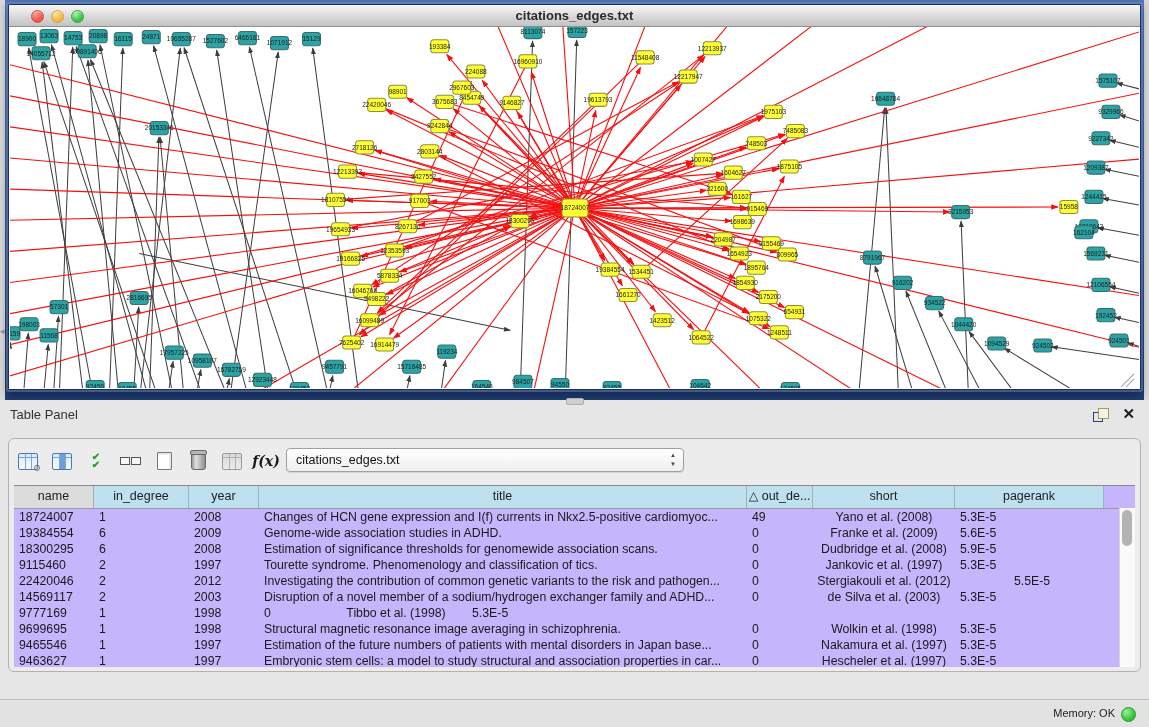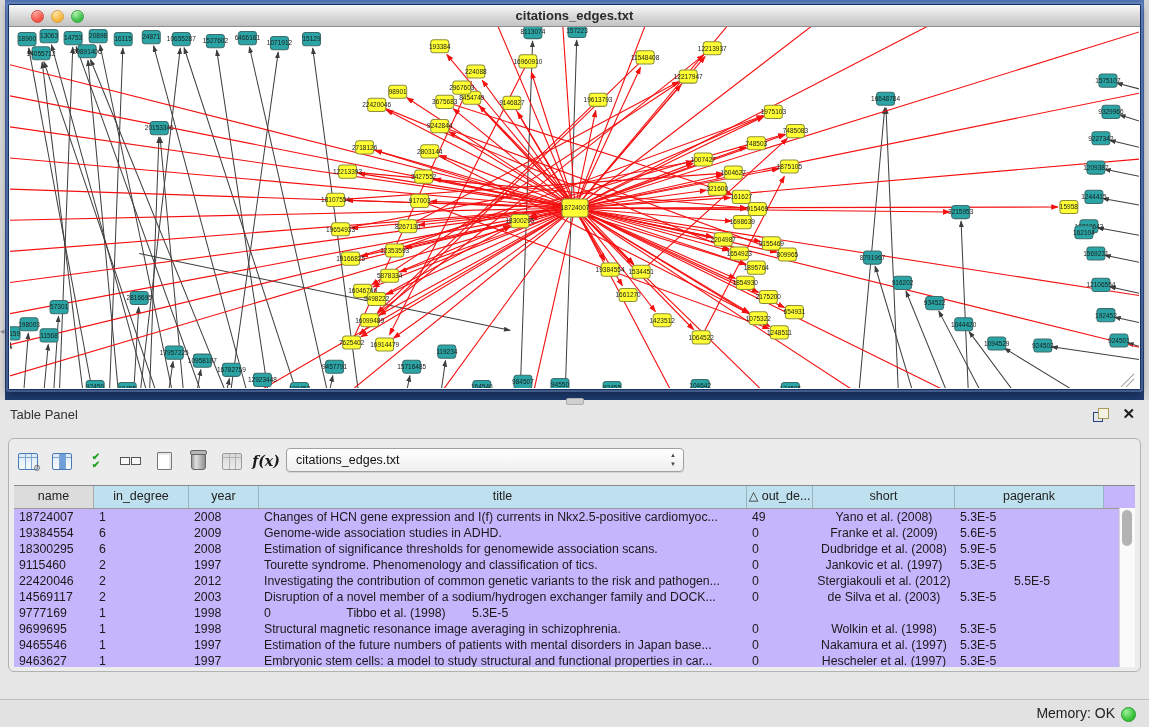--- a/index.html
+++ b/index.html
@@ -54,21 +54,21 @@
   .vscroll{position:absolute;right:0;top:23px;bottom:0;width:15px;background:#fafafa;border-left:1px solid #d5d5d5;}
   .vthumb{position:absolute;left:2px;top:2px;width:10px;height:36px;border-radius:5px;background:#b3b3b3;}
   .tabs{position:absolute;left:0;right:0;top:273px;height:22px;text-align:center;}
   .tabgroup{display:inline-flex;border:1px solid #8e8e8e;border-radius:5px;overflow:hidden;
             background:#fdfdfd;box-shadow:0 1px 1px rgba(255,255,255,.7);}
   .tab{padding:0 13px;height:20px;line-height:20px;font-size:12.5px;color:#222;
        border-right:1px solid #b5b5b5;background:linear-gradient(#fefefe,#f1f1f1);cursor:pointer;}
   .tab:last-child{border-right:none;}
   .tab.sel{background:linear-gradient(#8d8d8d,#6f6f6f);color:#f2f2f2;}
   .statusbar{position:absolute;left:0;right:0;bottom:0;height:27px;background:#e2e2e2;border-top:1px solid #bdbdbd;}
-  .mem{position:absolute;right:34px;top:0;height:27px;line-height:27px;font-size:14px;color:#222;}
+  .mem{position:absolute;right:34px;top:0;height:27px;line-height:27px;font-size:11px;color:#222;}
   .memdot{position:absolute;right:13px;top:7px;width:13px;height:13px;border-radius:50%;
           background:radial-gradient(circle at 35% 30%,#9bef9b,#2fbf2f 70%);border:1px solid #249a2a;}
   
   .nlabel{font-family:"Liberation Sans",sans-serif;font-size:6.5px;fill:#1c1c1c;}
   
   .ic-grid{width:18px;height:15px;border:1px solid #4a7ab5;border-radius:2px;position:relative;background:
      linear-gradient(#dce9f7,#f6faff);}
   .ic-grid:before{content:"";position:absolute;left:0;right:0;top:3px;border-top:1px solid #7fa6cf;}
   .ic-grid:after{content:"";position:absolute;top:0;bottom:0;left:6px;width:5px;border-left:1px solid #7fa6cf;border-right:1px solid #7fa6cf;}
   .ic-grid.col:after{background:#6f9fd8;}
@@ -612,21 +612,21 @@
             <div class="td" style="width: 70px;">2012</div>
             <div class="td" style="width: 488px;">Investigating the contribution of common genetic variants to the risk and pathogen...</div>
             <div class="td" style="width: 66px;">0</div>
             <div class="td center" style="width: 142px;">Stergiakouli et al. (2012)</div>
             <div class="td" style="width: 149px; text-align: center;">5.5E-5</div>
           </div>
           <div class="trow">
             <div class="td" style="width: 80px;">14569117</div>
             <div class="td" style="width: 95px;">2</div>
             <div class="td" style="width: 70px;">2003</div>
-            <div class="td" style="width: 488px;">Disruption of a novel member of a sodium/hydrogen exchanger family and DOCK...</div>
+            <div class="td" style="width: 488px;">Disruption of a novel member of a sodium/hydrogen exchanger family and ADHD...</div>
             <div class="td" style="width: 66px;">0</div>
             <div class="td center" style="width: 142px;">de Silva et al. (2003)</div>
             <div class="td" style="width: 149px;">5.3E-5</div>
           </div>
           <div class="trow">
             <div class="td" style="width: 80px;">9777169</div>
             <div class="td" style="width: 95px;">1</div>
             <div class="td" style="width: 70px;">1998</div>
             <div class="td" style="width: 66px;">0</div>
             <div class="td center" style="width: 142px;">Tibbo et al. (1998)</div>
@@ -647,21 +647,21 @@
             <div class="td" style="width: 70px;">1997</div>
             <div class="td" style="width: 488px;">Estimation of the future numbers of patients with mental disorders in Japan base...</div>
             <div class="td" style="width: 66px;">0</div>
             <div class="td center" style="width: 142px;">Nakamura et al. (1997)</div>
             <div class="td" style="width: 149px;">5.3E-5</div>
           </div>
           <div class="trow">
             <div class="td" style="width: 80px;">9463627</div>
             <div class="td" style="width: 95px;">1</div>
             <div class="td" style="width: 70px;">1997</div>
-            <div class="td" style="width: 488px;">Embryonic stem cells: a model to study structural and functional properties in car...</div>
+            <div class="td" style="width: 488px;">Embryonic stem cells: a model to study structural and association properties in car...</div>
             <div class="td" style="width: 66px;">0</div>
             <div class="td center" style="width: 142px;">Hescheler et al. (1997)</div>
             <div class="td" style="width: 149px;">5.3E-5</div>
           </div>
         </div>
       <div class="vscroll">
         <div class="vthumb"></div>
       </div>
     </div>
 

